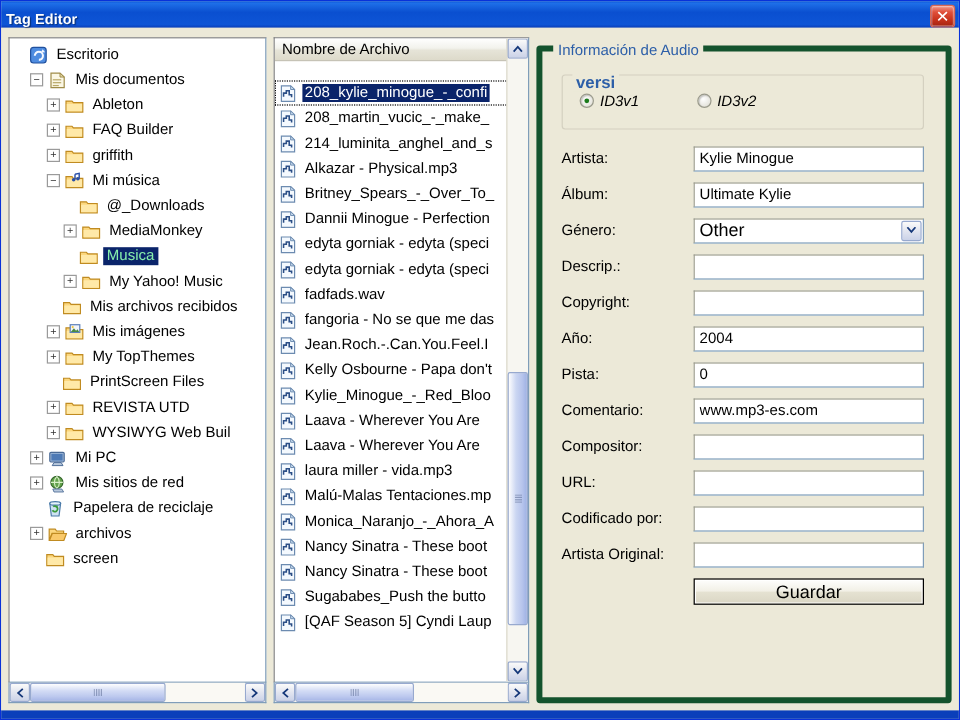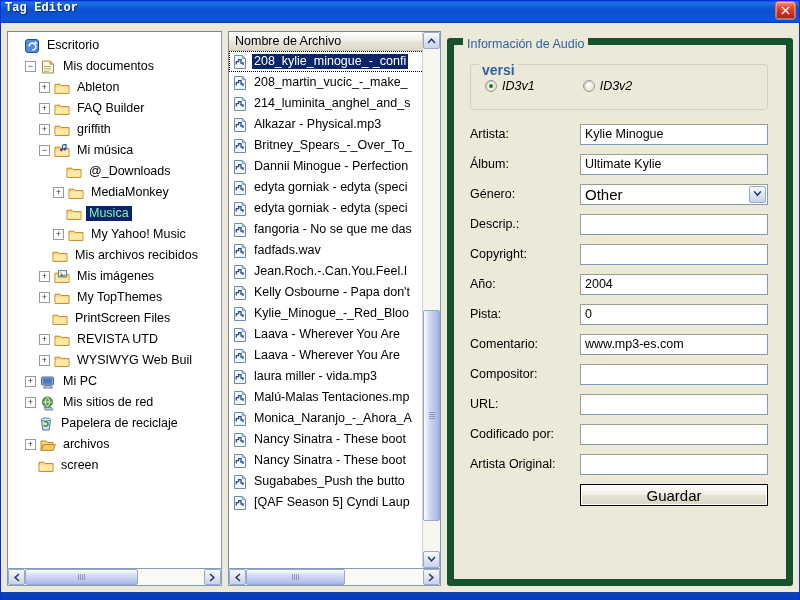--- a/index.html
+++ b/index.html
@@ -13,24 +13,23 @@
     position:absolute;left:0;top:0;width:800px;height:600px;
     background:#ECE9D8;
     border:1px solid #0831D9;
     box-sizing:border-box;
     display:flex;flex-direction:column;
   }
   
   .titlebar{
     height:22px;flex:0 0 22px;
     background:linear-gradient(to bottom,#0A57D8 0%,#1E6FE8 8%,#0A4FD0 42%,#0E55D6 88%,#0A3FBA 100%);
-    display:flex;align-items:flex-start;
+    display:flex;align-items:flex-end;
     padding:0 2px 0 4px;
     position:relative;
-    font-family:Liberation Mono, monospace;
   }
   .title-text{
     color:#fff;font-weight:bold;font-size:12px;
     text-shadow:1px 1px 1px rgba(0,0,0,.45);
     letter-spacing:.1px;
     white-space:nowrap;
   }
   .titlebar-spacer{flex:1;}
   .close-btn{
     width:19px;height:17px;margin-right:1px;
@@ -91,21 +90,21 @@
     padding-left:6px;font-size:12.5px;color:#000;
     box-sizing:border-box;
   }
   .list-body{flex:1;overflow:hidden;position:relative;}
   .frow{
     height:21px;display:flex;align-items:center;
     white-space:nowrap;font-size:12.5px;padding-left:3px;
     cursor:default;
   }
   .frow.sel .fname{background:#0A246A;color:#fff;}
-  .frow.sel{outline:1px dotted #000;outline-offset:-1px;}
+  .frow.sel{outline:1px dotted #000;outline-offset:-1px;margin-top:16px;}
   .fname{padding:0 2px;line-height:15px;}
 
   
   .vscroll{
     position:absolute;right:0;top:0;bottom:0;width:17px;
     background:#F4F3EE;border-left:1px solid #D6D2C2;
     display:flex;flex-direction:column;
   }
   .sb-btn{
     height:17px;flex:0 0 17px;
@@ -136,21 +135,21 @@
     position:absolute;top:0;bottom:0;
     background:linear-gradient(to bottom,#FDFDFE,#D3DCF5 40%,#BCC8EE 75%,#A6B6E6);
     border:1px solid #97A9CF;border-radius:2px;box-sizing:border-box;
     display:flex;align-items:center;justify-content:center;cursor:pointer;
   }
   .grip-h{width:7px;height:6px;opacity:.55;}
 
   
   .groupbox{
     position:relative;
-    border:7px solid #14532d;
+    border:5px solid #14532d;
     border-radius:3px;
     margin-top:7px;
     padding:9px 14px 8px 10px;
     box-sizing:border-box;
     height:100%;
   }
   .gb-title{
     position:absolute;top:-8px;left:9px;
     background:#ECE9D8;padding:0 4px;
     color:#2D5FA8;font-size:12.5px;
@@ -533,29 +532,29 @@
                 <path d="M4.3 10.6 L4.3 7.6 L6.6 7.6 L6.6 5.6 L9 5.6 L9 9 L11 9 L11 11" fill="none" stroke="#2B4E86" stroke-width="1.3"></path>
               </svg>
               <span class="fname">edyta gorniak - edyta (speci</span>
             </div>
             <div class="frow">
               <svg viewBox="0 0 16 16" class="ico">
                 <path d="M2.5 1.5 L10.2 1.5 L13.5 4.6 L13.5 14.5 L2.5 14.5 Z" fill="#F4F9FE" stroke="#6C8BB0" stroke-width="1"></path>
                 <path d="M10.2 1.5 L10.2 4.6 L13.5 4.6 Z" fill="#C9DCEF" stroke="#6C8BB0" stroke-width=".8"></path>
                 <path d="M4.3 10.6 L4.3 7.6 L6.6 7.6 L6.6 5.6 L9 5.6 L9 9 L11 9 L11 11" fill="none" stroke="#2B4E86" stroke-width="1.3"></path>
               </svg>
+              <span class="fname">fadfads.wav</span>
+            </div>
+            <div class="frow">
+              <svg viewBox="0 0 16 16" class="ico">
+                <path d="M2.5 1.5 L10.2 1.5 L13.5 4.6 L13.5 14.5 L2.5 14.5 Z" fill="#F4F9FE" stroke="#6C8BB0" stroke-width="1"></path>
+                <path d="M10.2 1.5 L10.2 4.6 L13.5 4.6 Z" fill="#C9DCEF" stroke="#6C8BB0" stroke-width=".8"></path>
+                <path d="M4.3 10.6 L4.3 7.6 L6.6 7.6 L6.6 5.6 L9 5.6 L9 9 L11 9 L11 11" fill="none" stroke="#2B4E86" stroke-width="1.3"></path>
+              </svg>
               <span class="fname">fangoria - No se que me das</span>
-            </div>
-            <div class="frow">
-              <svg viewBox="0 0 16 16" class="ico">
-                <path d="M2.5 1.5 L10.2 1.5 L13.5 4.6 L13.5 14.5 L2.5 14.5 Z" fill="#F4F9FE" stroke="#6C8BB0" stroke-width="1"></path>
-                <path d="M10.2 1.5 L10.2 4.6 L13.5 4.6 Z" fill="#C9DCEF" stroke="#6C8BB0" stroke-width=".8"></path>
-                <path d="M4.3 10.6 L4.3 7.6 L6.6 7.6 L6.6 5.6 L9 5.6 L9 9 L11 9 L11 11" fill="none" stroke="#2B4E86" stroke-width="1.3"></path>
-              </svg>
-              <span class="fname">fadfads.wav</span>
             </div>
             <div class="frow">
               <svg viewBox="0 0 16 16" class="ico">
                 <path d="M2.5 1.5 L10.2 1.5 L13.5 4.6 L13.5 14.5 L2.5 14.5 Z" fill="#F4F9FE" stroke="#6C8BB0" stroke-width="1"></path>
                 <path d="M10.2 1.5 L10.2 4.6 L13.5 4.6 Z" fill="#C9DCEF" stroke="#6C8BB0" stroke-width=".8"></path>
                 <path d="M4.3 10.6 L4.3 7.6 L6.6 7.6 L6.6 5.6 L9 5.6 L9 9 L11 9 L11 11" fill="none" stroke="#2B4E86" stroke-width="1.3"></path>
               </svg>
               <span class="fname">Jean.Roch.-.Can.You.Feel.I</span>
             </div>
             <div class="frow">

